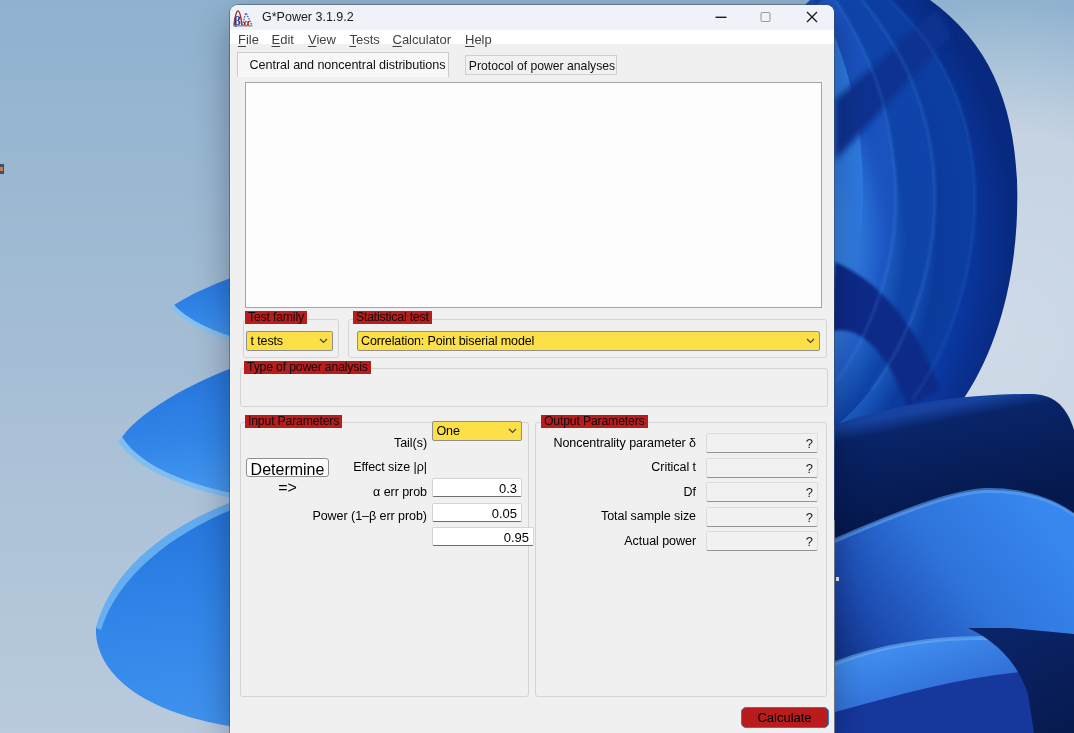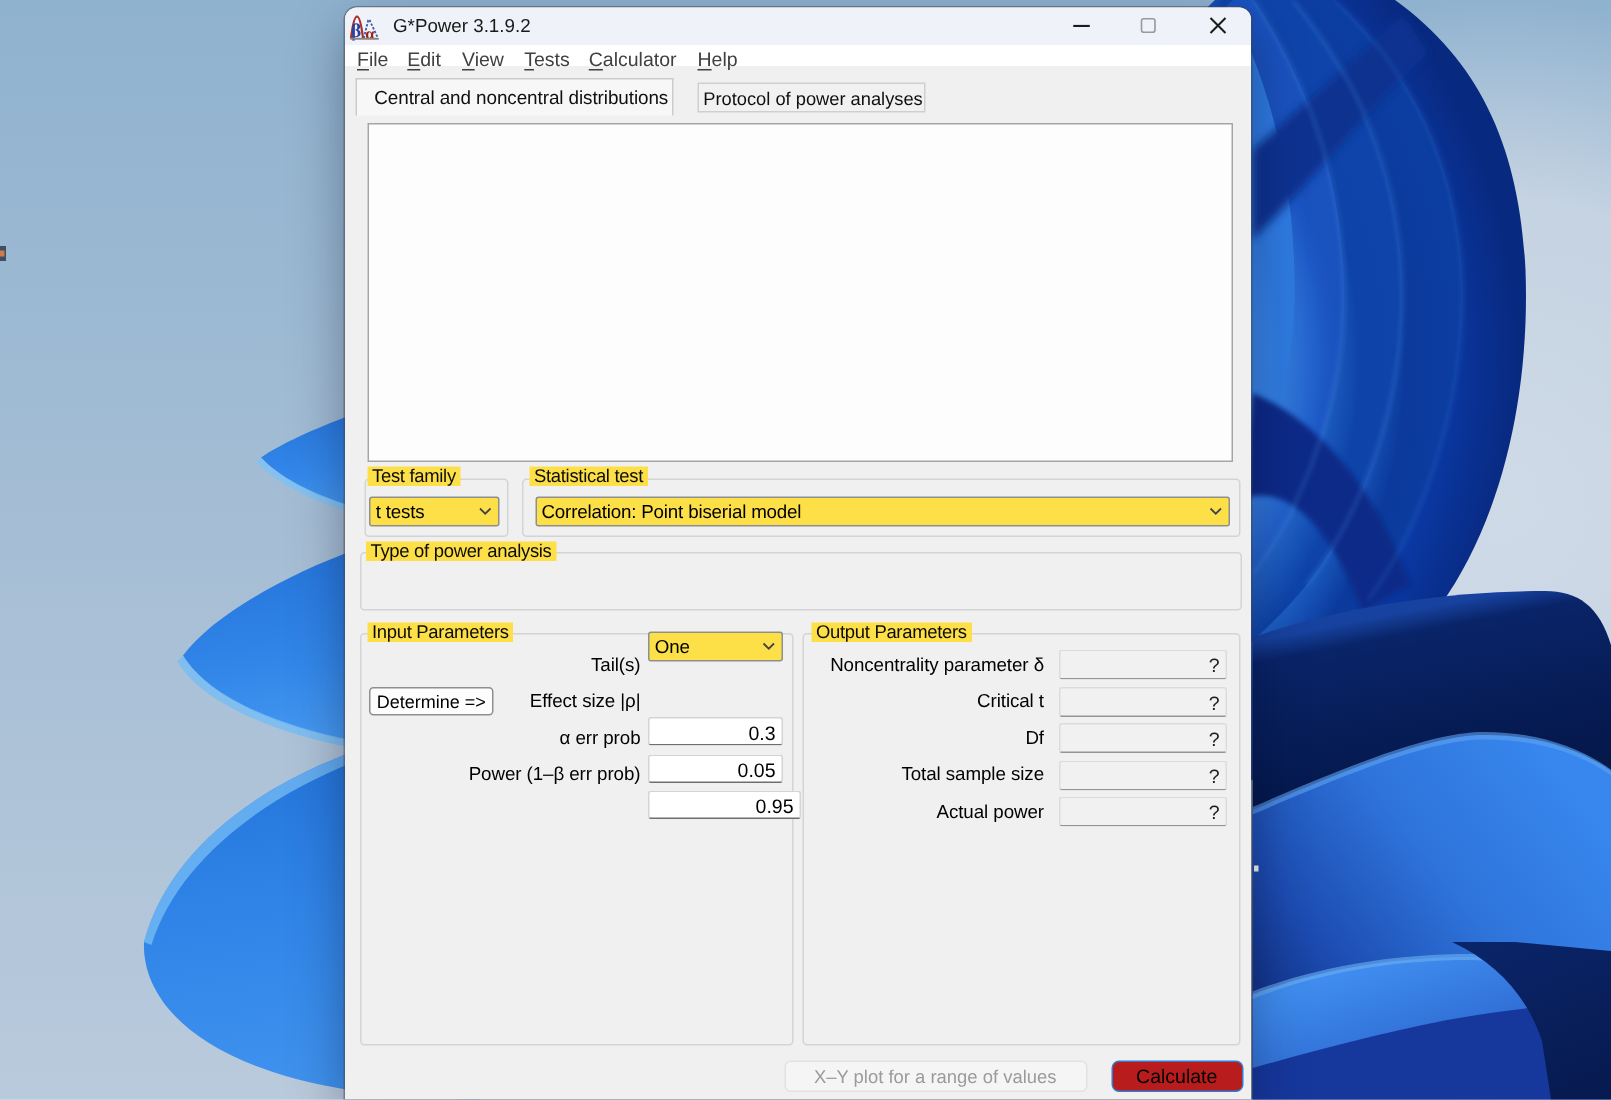--- a/index.html
+++ b/index.html
@@ -12,21 +12,21 @@
   #title{position:absolute;left:32px;top:0;height:25px;line-height:25px;font-size:12.5px;color:#191919;}
   #menubar{position:absolute;left:0;top:25px;width:604px;height:14px;background:#ffffff;font-size:13px;color:#404040;}
   #menubar span{position:absolute;top:1px;line-height:17px;}
   .tab{position:absolute;box-sizing:border-box;white-space:nowrap;overflow:hidden;text-align:center;}
   #tab1{left:6.5px;top:47px;width:212px;height:25px;background:#f7f7f7;border:1px solid #cbcbcb;border-bottom:none;
         font-size:12.6px;letter-spacing:-0.06px;color:#101010;padding:5px 0 0 10px;}
   #tab2{left:218.5px;top:50px;width:152px;height:19.5px;background:#f1f1f1;border:1px solid #cfcfcf;
         font-size:12.2px;color:#101010;padding:2.5px 0 0 3px;margin-left:16px;}
   #plot{left:15px;top:77px;width:577px;height:226px;background:#fdfdfd;border:1px solid #a5a5a5;box-sizing:border-box;}
   .grp{position:absolute;box-sizing:border-box;border:1px solid #d4d4d4;border-radius:3px;}
-  .grplab{position:absolute;background:#fde047;padding:0 3px;font-size:12.3px;letter-spacing:-0.2px;color:#0d0d0d;line-height:13px;}
+  .grplab{position:absolute;background:#b91c1c;padding:0 3px;font-size:12.3px;letter-spacing:-0.2px;color:#0d0d0d;line-height:13px;}
   .dd{position:absolute;box-sizing:border-box;background:#fde047;border:1px solid #8f8f8f;border-radius:2px;
       font-size:12.5px;letter-spacing:-0.12px;color:#000;}
   .dd .tx{position:absolute;left:3.5px;top:50%;transform:translateY(-50%);white-space:nowrap;}
   .chev{position:absolute;right:4px;top:50%;width:9px;height:9px;margin-top:-5px;}
   .chev svg{display:block;}
   .inp{position:absolute;box-sizing:border-box;background:#fff;border:1px solid #d4d4d4;border-bottom:1.5px solid #6e6e6e;
        border-radius:2px;font-size:13px;color:#000;text-align:right;padding:2px 4px 0 0;margin-top:20px;}
   .outf{position:absolute;box-sizing:border-box;background:#f1f1f1;border:1px solid #dcdcdc;border-bottom:1.5px solid #949494;
        border-radius:2px;font-size:13px;color:#1c1c1c;text-align:right;padding:2px 4px 0 0;}
   .lab{position:absolute;font-size:12.5px;letter-spacing:-0.05px;color:#000;text-align:right;line-height:15px;}
@@ -214,36 +214,35 @@
   <div class="grplab" style="left:15px;top:409.5px">Input Parameters</div>
   <div class="lab" style="left:61px;top:430.5px;width:136px">Tail(s)</div>
   <div class="dd" style="left:202px;top:416px;width:90px;height:19.5px">
     <span class="tx">One</span>
     <span class="chev">
         <svg width="9" height="9" viewBox="0 0 9 9">
           <path d="M1,3 L4.5,6.5 L8,3" fill="none" stroke="#444" stroke-width="1.2"></path>
         </svg>
       </span>
   </div>
-  <div class="abs" style="left:16px;top:453px;width:83px;height:19px;background:#fdfdfd;border:1px solid #8f8f8f;border-radius:3px;box-sizing:border-box;font-size:12px;text-align:center;padding-top:2px">Determine =&gt;</div>
+  <div class="abs" style="left:16px;top:453px;width:83px;height:19px;background:#fdfdfd;border:1px solid #8f8f8f;border-radius:3px;box-sizing:border-box;font-size:16px;text-align:center;padding-top:2px">Determine =&gt;</div>
   <div class="lab" style="left:61px;top:455px;width:136px">Effect size |ρ|</div>
   <div class="inp" style="left:202px;top:453px;width:90px;height:19px">0.3</div>
   <div class="lab" style="left:61px;top:479.5px;width:136px">α err prob</div>
   <div class="inp" style="left:202px;top:478px;width:90px;height:19px">0.05</div>
   <div class="lab" style="left:61px;top:504px;width:136px">Power (1–β err prob)</div>
   <div class="inp" style="left:202px;top:502px;width:102px;height:19px">0.95</div>
 
   <div class="grp" style="left:304.5px;top:417px;width:292.5px;height:274.5px"></div>
   <div class="grplab" style="left:311px;top:409.5px">Output Parameters</div>
   <div class="lab" style="left:310px;top:430.5px;width:156px">Noncentrality parameter δ</div>
   <div class="outf" style="left:476px;top:428px;width:112px;height:20px">?</div>
   <div class="lab" style="left:310px;top:455px;width:156px">Critical t</div>
   <div class="outf" style="left:476px;top:452.5px;width:112px;height:20px">?</div>
   <div class="lab" style="left:310px;top:479.5px;width:156px">Df</div>
   <div class="outf" style="left:476px;top:477px;width:112px;height:20px">?</div>
   <div class="lab" style="left:310px;top:504px;width:156px">Total sample size</div>
   <div class="outf" style="left:476px;top:501.5px;width:112px;height:20px">?</div>
   <div class="lab" style="left:310px;top:528.5px;width:156px">Actual power</div>
   <div class="outf" style="left:476px;top:526px;width:112px;height:20px">?</div>
 
-  <div class="abs" style="left:292.5px;top:702px;width:202px;height:21px;background:#f5f5f5;border:1px solid #e2e2e2;border-radius:4px;box-sizing:border-box;font-size:12.3px;color:#9b9b9b;text-align:center;padding-top:2.5px">X–Y plot for a range of values</div>
   <div class="abs" style="left:510.5px;top:702px;width:88px;height:21px;background:#b91c1c;border:1.5px solid #2e7cd5;border-radius:5px;box-sizing:border-box;font-size:13px;color:#000;text-align:center;padding-top:1.5px">Calculate</div>
 </div>
 
 </body></html>

